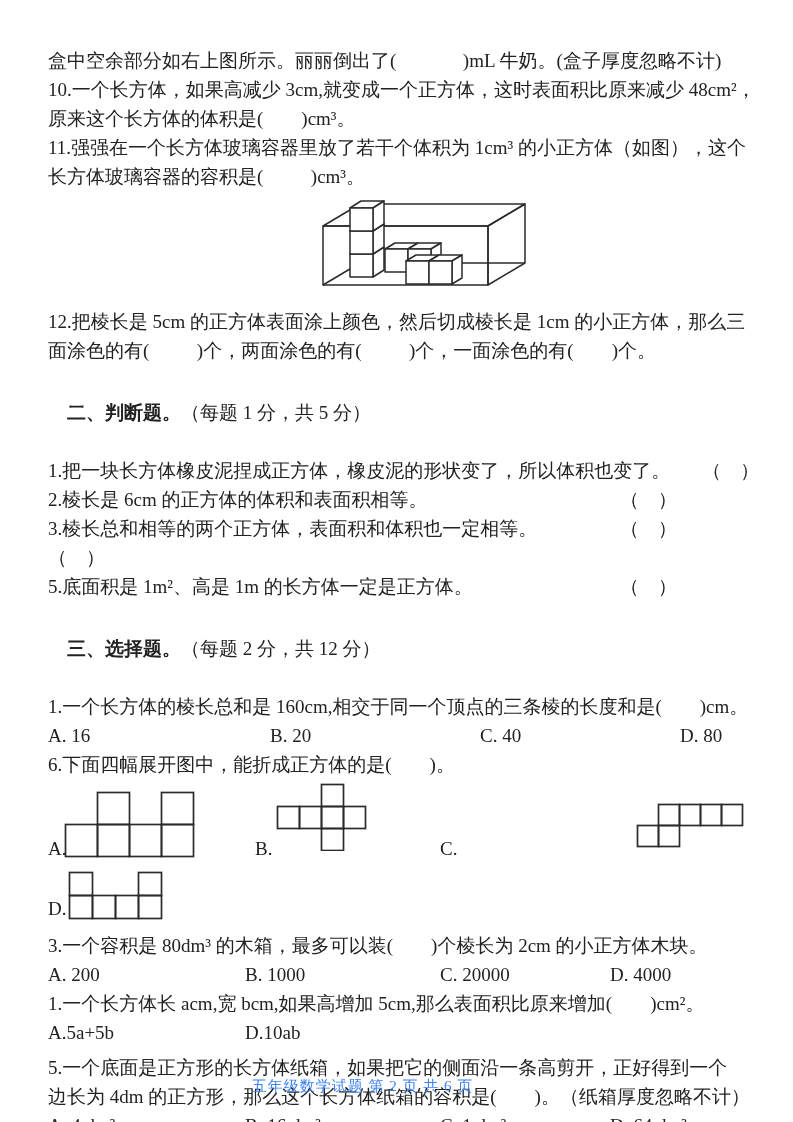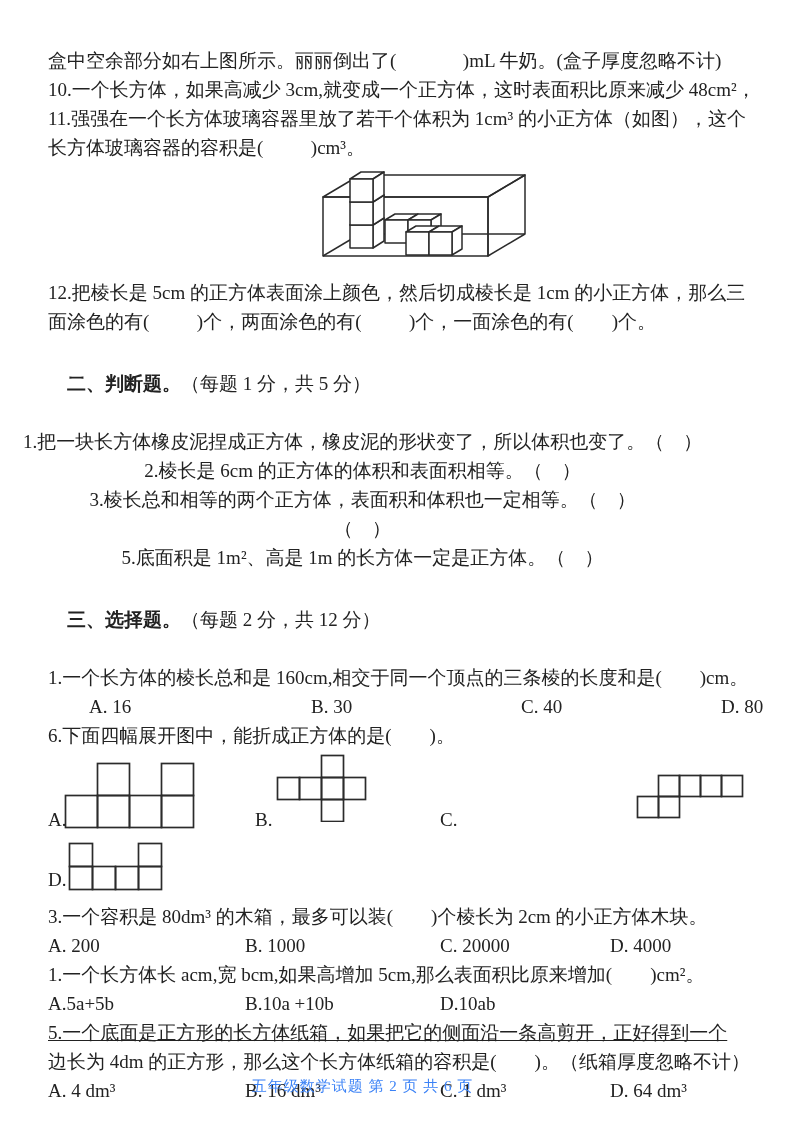--- a/index.html
+++ b/index.html
@@ -9,44 +9,45 @@
     color:#222222;
     font-family:"Liberation Serif","DejaVu Serif",serif;
     font-size:19px;
     position:relative;
     overflow:hidden;
   }
   .page { position:relative; width:725px; height:1122px; padding:46px 48px 0 48px; }
   .line { line-height:29px; white-space:pre; }
   .heading { font-weight:700; margin-top:4px; }
   .heading .note { font-weight:400; }
-  .judge { display:flex; justify-content:center; line-height:29px; }
+  .judge { display:flex; justify-content:space-between; line-height:29px;gap:32px; }
   .judge span { white-space:pre; }
   .opts { display:grid; line-height:29px; }
-  .opts-a { grid-template-columns:222px 210px 200px auto;margin-left:41px; }
+  .opts-a { grid-template-columns:222px 210px 200px auto; }
   .opts-b { grid-template-columns:197px 195px 170px auto; }
   .opt { white-space:pre; }
   .diagram-wrap { margin:3px 0 3px 260px; width:250px; height:110px; }
   svg.linework { stroke:#2b2b2b; stroke-width:1.5; fill:none; stroke-linejoin:round; }
   svg.linework .solid { fill:#ffffff; }
   .nets-1 { position:relative; height:86px; margin-top:2px; }
   .nets-2 { position:relative; height:60px; margin-bottom:4px; }
   .net-label { position:absolute; line-height:24px; }
   .net-svg { position:absolute; }
   .net-svg rect { fill:none; stroke:#2b2b2b; stroke-width:1.7; }
   .footer { position:absolute; bottom:26px; left:0; width:100%; text-align:center; font-size:15px; color:#3b82f6; letter-spacing:1px; }
 </style>
 </head>
 <body>
 
 <div class="page">
 
   <div class="line">盒中空余部分如右上图所示。丽丽倒出了(              )mL 牛奶。(盒子厚度忽略不计)</div>
 
   <div class="line">10.一个长方体，如果高减少 3cm,就变成一个正方体，这时表面积比原来减少 48cm²，</div>
+  <div class="line">原来这个长方体的体积是(        )cm³。</div>
 
   <div class="line">11.强强在一个长方体玻璃容器里放了若干个体积为 1cm³ 的小正方体（如图），这个</div>
   <div class="line">长方体玻璃容器的容积是(          )cm³。</div>
 
   <div class="diagram-wrap">
     <svg class="linework" width="250" height="110" viewBox="0 0 250 110">
 
       <polygon points="15,32 52,10 217,10 180,32"></polygon>
       <polygon points="180,32 217,10 217,69 180,91"></polygon>
       <rect x="15" y="32" width="165" height="59"></rect>
@@ -111,21 +112,21 @@
     <span>（　）</span>
   </div>
 
   <div class="line heading">
     <span>三、选择题。</span><span class="note">（每题 2 分，共 12 分）</span>
   </div>
 
   <div class="line">1.一个长方体的棱长总和是 160cm,相交于同一个顶点的三条棱的长度和是(        )cm。</div>
   <div class="opts opts-a">
     <span class="opt">A. 16</span>
-    <span class="opt">B. 30</span>
+    <span class="opt">B. 20</span>
     <span class="opt">C. 40</span>
     <span class="opt">D. 80</span>
   </div>
 
   <div class="line">6.下面四幅展开图中，能折成正方体的是(        )。</div>
 
   <div class="nets-1">
     <span class="net-label" style="left:0; top:56px;">A.</span>
     <svg class="net-svg" style="left:16px; top:10px;" width="131" height="67">
         <rect x="1.5" y="33.5" width="32" height="32"></rect>
@@ -170,25 +171,24 @@
   <div class="opts opts-b">
     <span class="opt">A. 200</span>
     <span class="opt">B. 1000</span>
     <span class="opt">C. 20000</span>
     <span class="opt">D. 4000</span>
   </div>
 
   <div class="line">1.一个长方体长 acm,宽 bcm,如果高增加 5cm,那么表面积比原来增加(        )cm²。</div>
   <div class="opts opts-b">
     <span class="opt">A.5a+5b</span>
-    <span class="opt">B.10a +10b</span>
     <span class="opt">D.10ab</span>
   </div>
 
-  <div class="line" style="text-decoration:underline;">5.一个底面是正方形的长方体纸箱，如果把它的侧面沿一条高剪开，正好得到一个</div>
+  <div class="line" style="margin-top:6px;">5.一个底面是正方形的长方体纸箱，如果把它的侧面沿一条高剪开，正好得到一个</div>
   <div class="line">边长为 4dm 的正方形，那么这个长方体纸箱的容积是(        )。（纸箱厚度忽略不计）</div>
   <div class="opts opts-b">
     <span class="opt">A. 4 dm³</span>
     <span class="opt">B. 16 dm³</span>
     <span class="opt">C. 1 dm³</span>
     <span class="opt">D. 64 dm³</span>
   </div>
 
   <div class="footer">五年级数学试题 第 2 页 共 6 页</div>
 </div>

